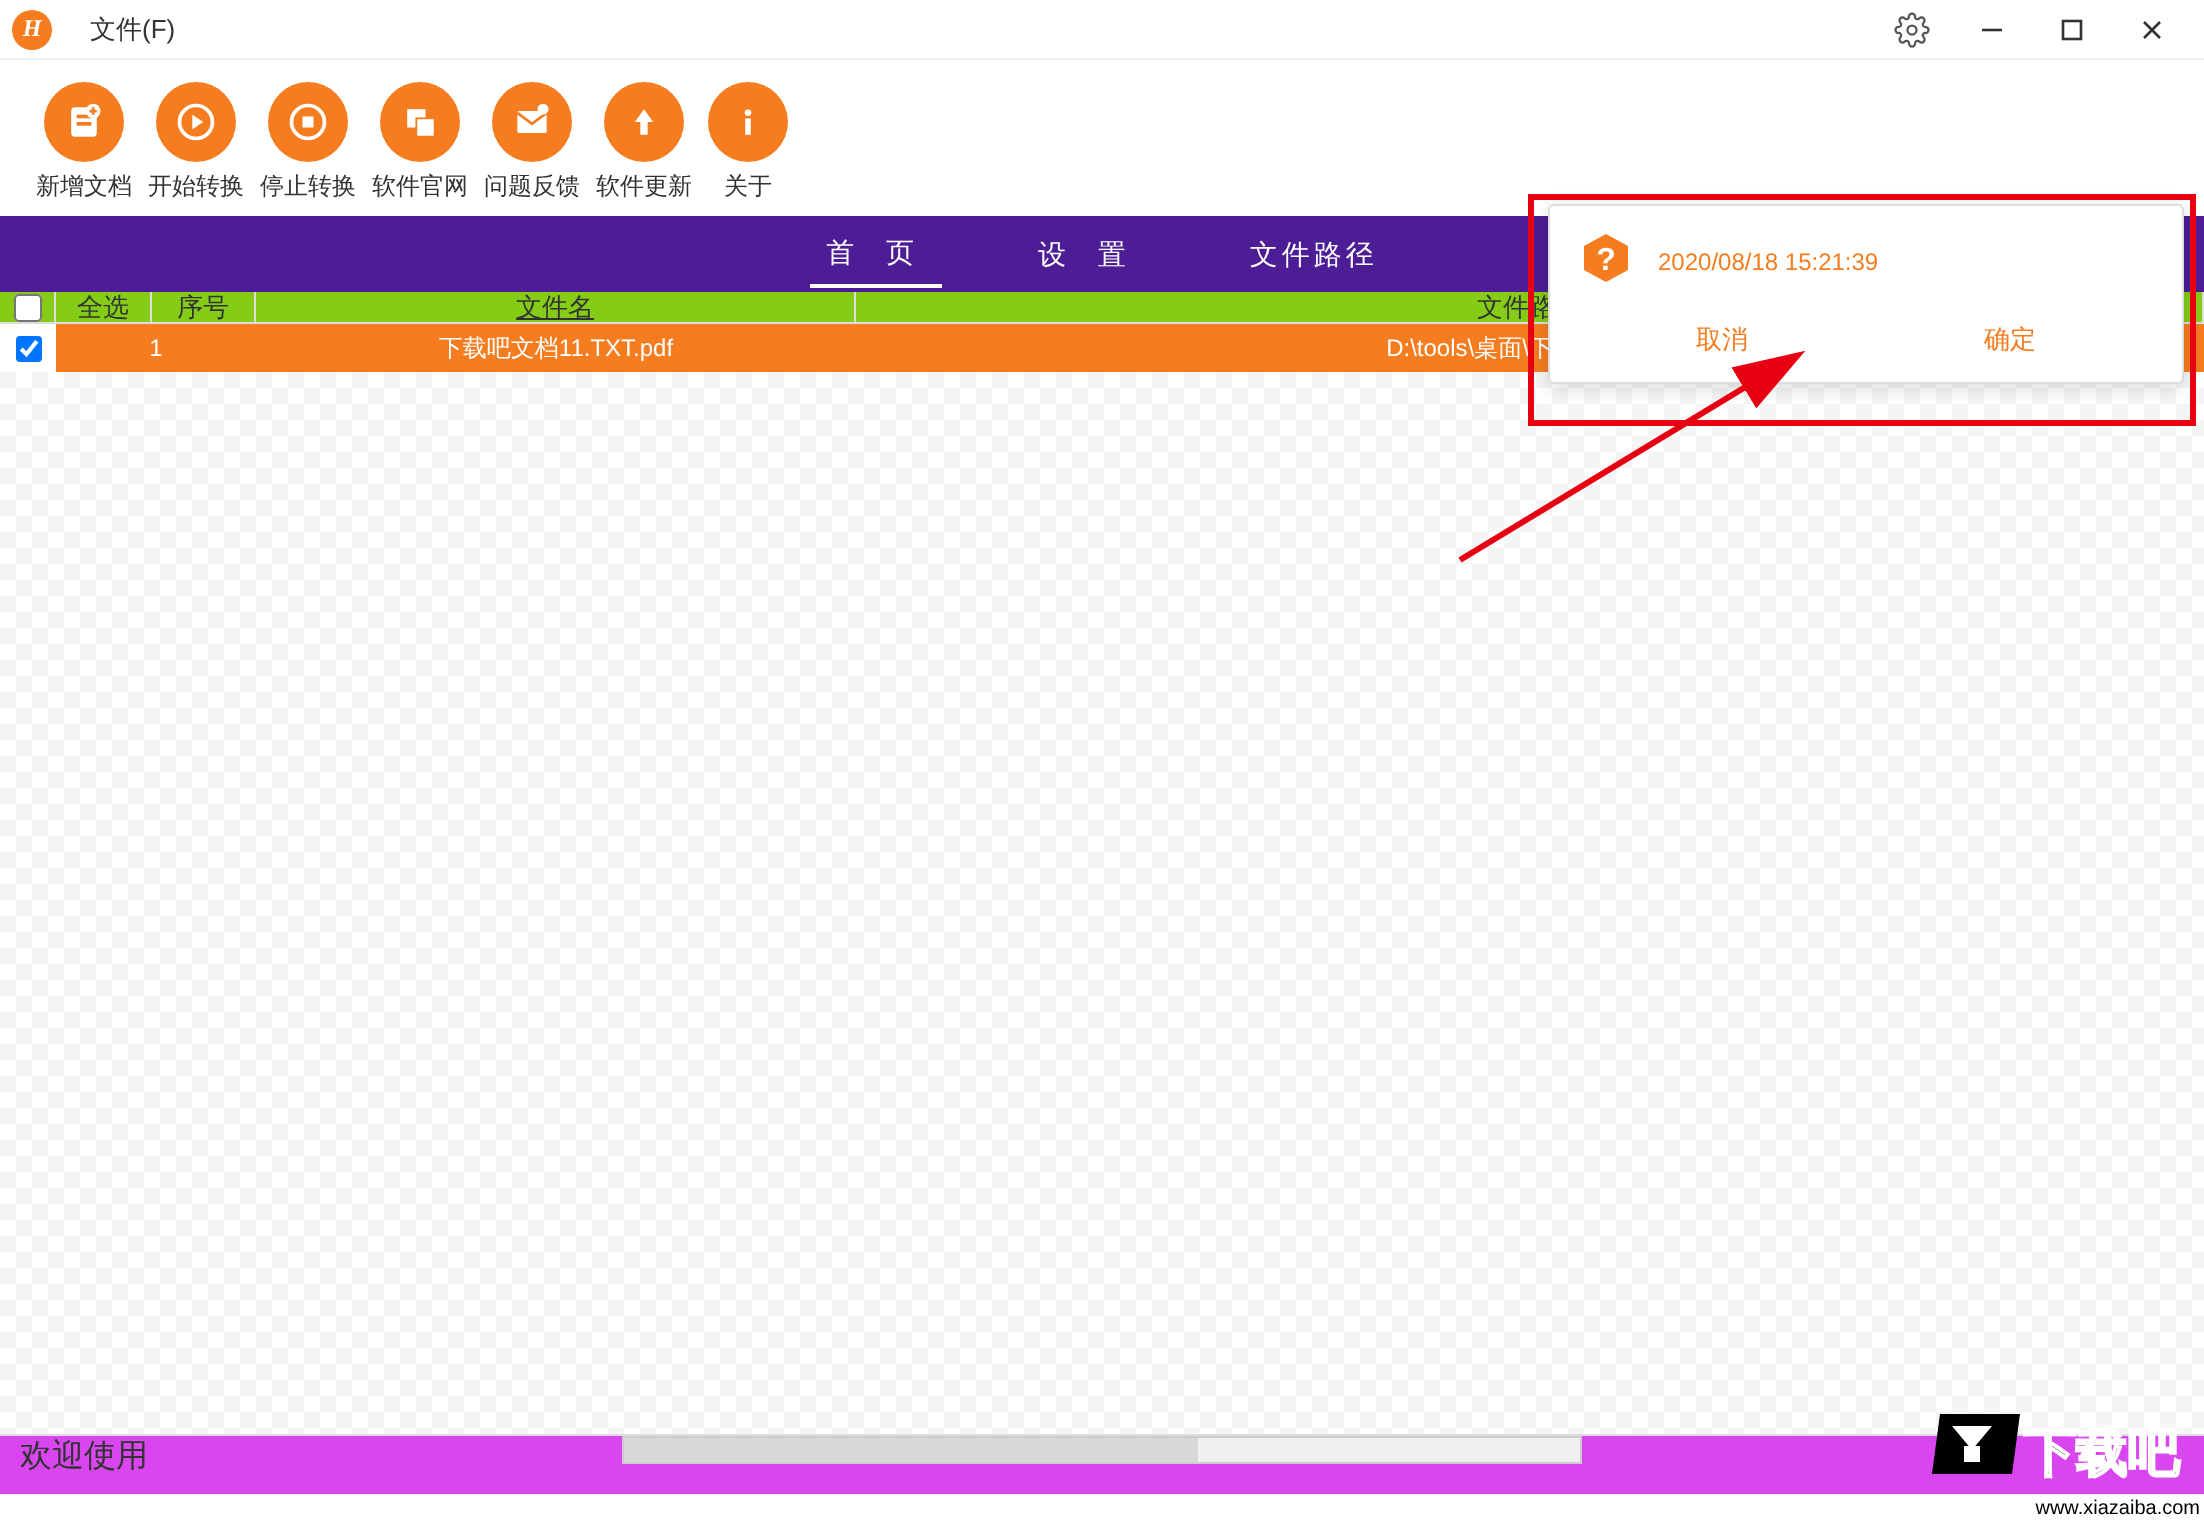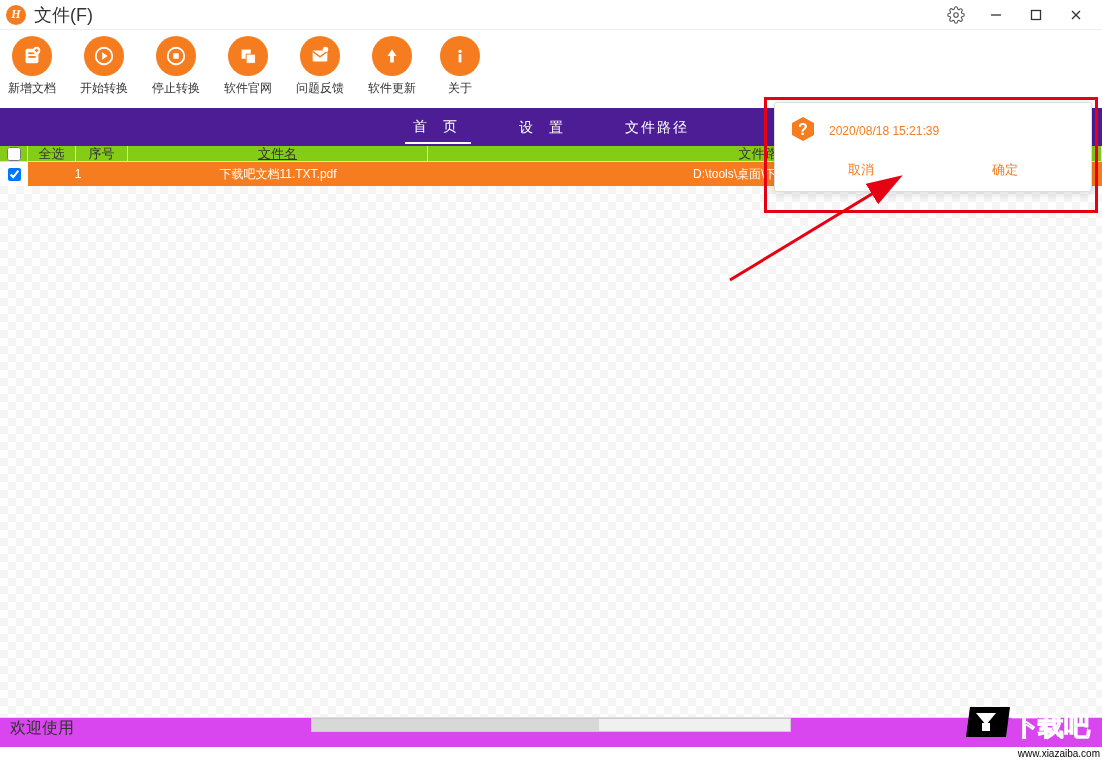--- a/index.html
+++ b/index.html
@@ -1,28 +1,28 @@
 <!DOCTYPE html>
 <html><head>
 <meta charset="utf-8">
 <style>
 * { margin: 0; padding: 0; box-sizing: border-box; font-family: "Microsoft YaHei", Arial, sans-serif; }
 html, body { width: 1102px; height: 761px; overflow: hidden; background: #fff; }
 
 
 .titlebar { height: 30px; display: flex; align-items: center; padding: 0 6px; border-bottom: 1px solid #eee; }
 .app-logo { width: 20px; height: 20px; border-radius: 50%; background: #f57c1f; color: #fff; display: flex; align-items: center; justify-content: center; font-style: italic; font-weight: bold; font-size: 12px; font-family: cursive; }
-.file-menu { margin-left: 8px; font-size: 18px; color: #333; cursor: pointer; }
+.file-menu { margin-left: 19px; font-size: 13px; color: #333; cursor: pointer; }
 .title-spacer { flex: 1; }
 .title-btn { width: 40px; height: 28px; display: flex; align-items: center; justify-content: center; cursor: pointer; }
 .title-btn svg { width: 14px; height: 14px; }
 .gear svg { width: 18px; height: 18px; }
 
 
-.toolbar { height: 78px; display: flex; align-items: flex-start; padding: 6px 8px; gap: 24px; }
+.toolbar { height: 78px; display: flex; align-items: flex-end; padding: 6px 18px; gap: 8px; }
 .tool-item { display: flex; flex-direction: column; align-items: center; gap: 4px; cursor: pointer; }
 .tool-icon { width: 40px; height: 40px; border-radius: 50%; background: #f57c1f; display: flex; align-items: center; justify-content: center; }
 .tool-icon svg { width: 22px; height: 22px; fill: #fff; }
 .tool-label { font-size: 12px; color: #333; }
 
 
 .tabbar { height: 38px; background: #4c1d95; display: flex; align-items: center; justify-content: center; gap: 40px; }
 .tab { color: #fff; font-size: 14px; letter-spacing: 6px; padding: 8px 8px 6px; cursor: pointer; }
 .tab.active { border-bottom: 2px solid #fff; }
 

